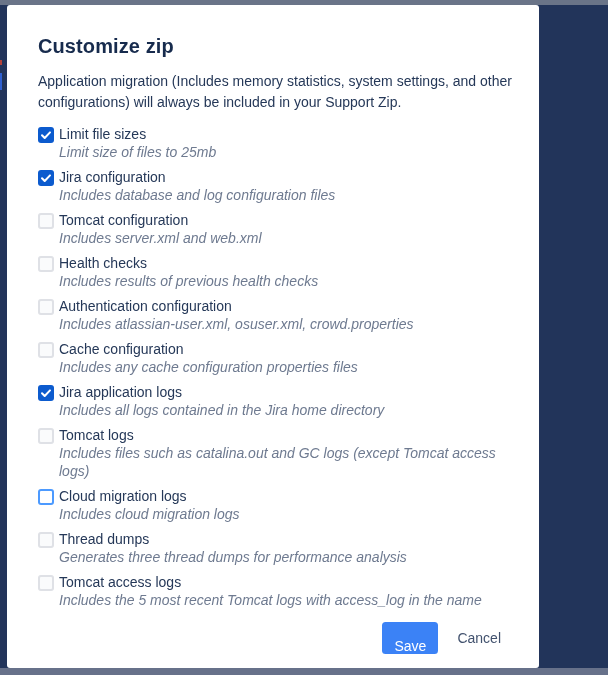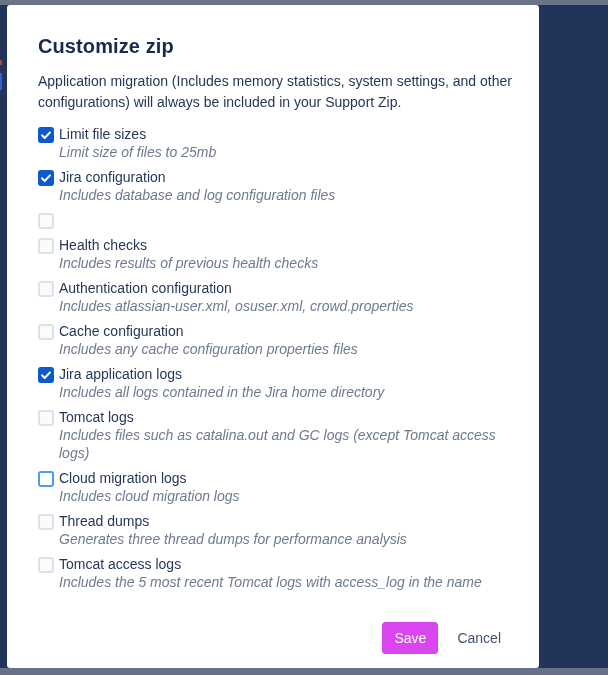--- a/index.html
+++ b/index.html
@@ -83,27 +83,27 @@
 
   .footer {
     position: absolute;
     right: 38px;
     bottom: 14px;
     display: flex;
     align-items: center;
   }
   .save-btn {
     border: none;
-    background: #d946ef;
+    background: #3b82f6;
     color: #FFFFFF;
     font-family: "Liberation Sans", sans-serif;
     font-size: 14px;
     font-weight: 400;
     height: 32px;
-    padding: 8px 12px;
+    padding: 16px 12px;
     border-radius: 3.5px;
     cursor: pointer;
   }
   .cancel-link {
     margin-left: 19px;
     font-size: 14px;
     color: #42526E;
     cursor: pointer;
   }
 </style>
@@ -142,20 +142,24 @@
     <div class="option-text">
       <div class="option-label">Jira configuration</div>
       <div class="option-desc">Includes database and log configuration files</div>
     </div>
   </div>
 
   <div class="option">
     <span class="checkbox">
       
     </span>
+    <div class="option-text">
+      <div class="option-label">Tomcat configuration</div>
+      <div class="option-desc">Includes server.xml and web.xml</div>
+    </div>
   </div>
 
   <div class="option">
     <span class="checkbox">
       
     </span>
     <div class="option-text">
       <div class="option-label">Health checks</div>
       <div class="option-desc">Includes results of previous health checks</div>
     </div>

